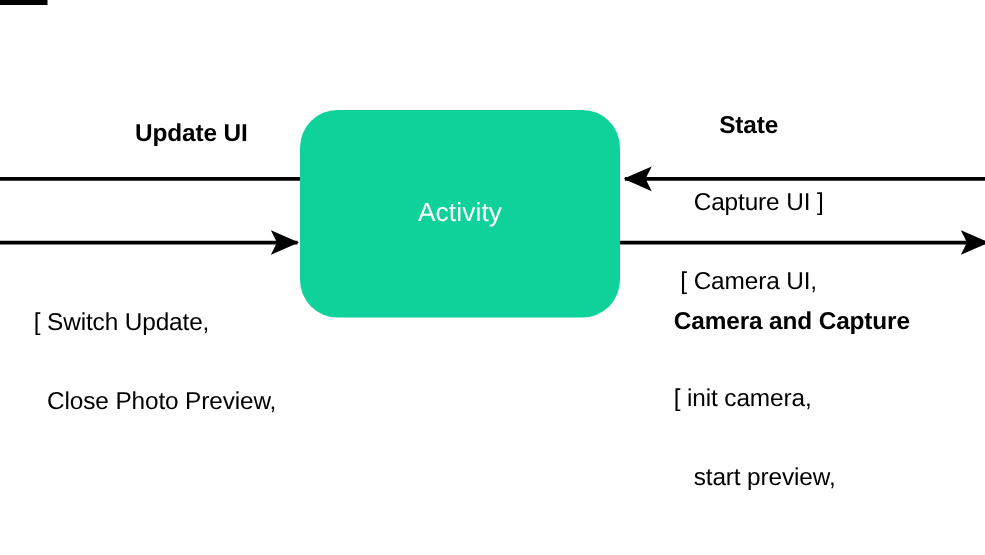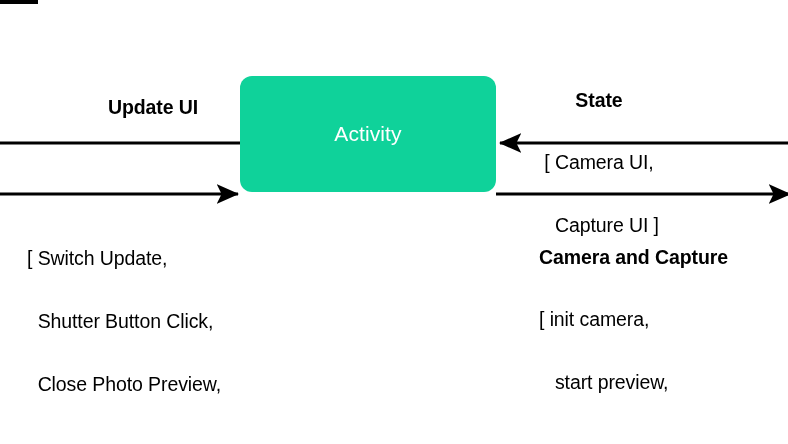--- a/index.html
+++ b/index.html
@@ -30,25 +30,25 @@
     position: absolute;
     left: 0;
     top: 0;
     width: 788px;
     height: 444px;
   }
   
   .node {
     position: absolute;
     left: 240px;
-    top: 76px;
+    top: 88px;
     width: 256px;
-    height: 116px;
+    height: 166px;
     background: #0fd29a;
-    border-radius: 12px;
+    border-radius: 30px;
     display: flex;
     align-items: center;
     justify-content: center;
   }
   .node-label {
     color: #ffffff;
     font-size: 21px;
     font-weight: 400;
     letter-spacing: 0.1px;
   }
@@ -109,30 +109,29 @@
   </svg>
 
   <div class="node">
     <span class="node-label">Activity</span>
   </div>
 
   <div class="edge-label" id="lbl-update-ui">Update UI</div>
 
   <div class="tblock" id="blk-actions">
     <div class="tb-line">[ Switch Update,</div>
-    <div class="tb-line">  Shutter Button Click,</div>
     <div class="tb-line">  Close Photo Preview,</div>
     
     
   </div>
 
   <div class="tblock" id="blk-state">
     <div class="tb-title">State</div>
+    <div class="tb-line">   Capture UI ]</div>
     <div class="tb-line">[ Camera UI,</div>
-    <div class="tb-line">   Capture UI ]</div>
   </div>
 
   <div class="tblock" id="blk-camops">
     <div class="tb-title">Camera and Capture</div>
     <div class="tb-line">[ init camera,</div>
     <div class="tb-line">   start preview,</div>
     
     
     
     

